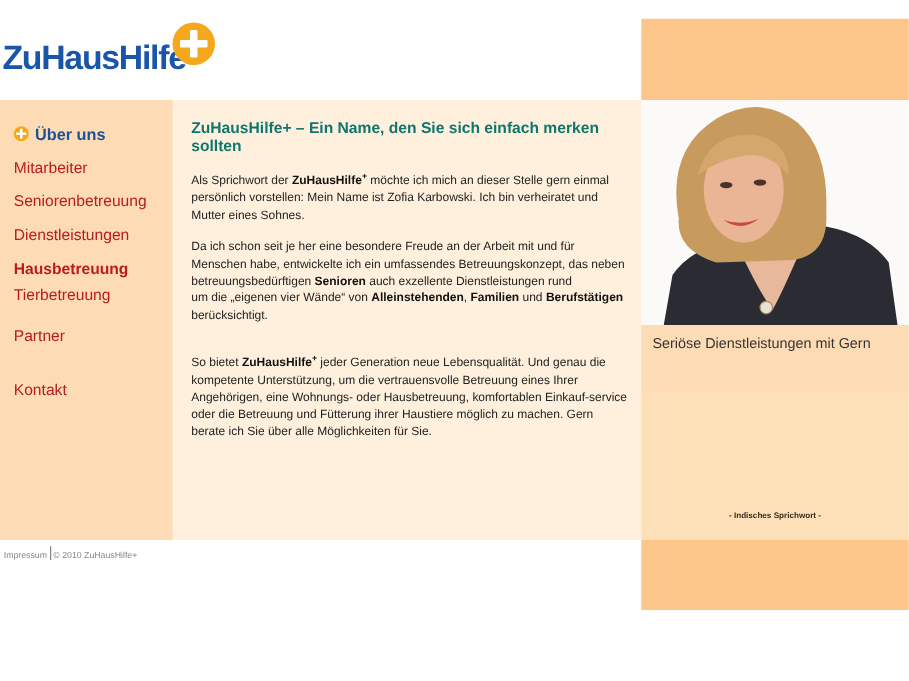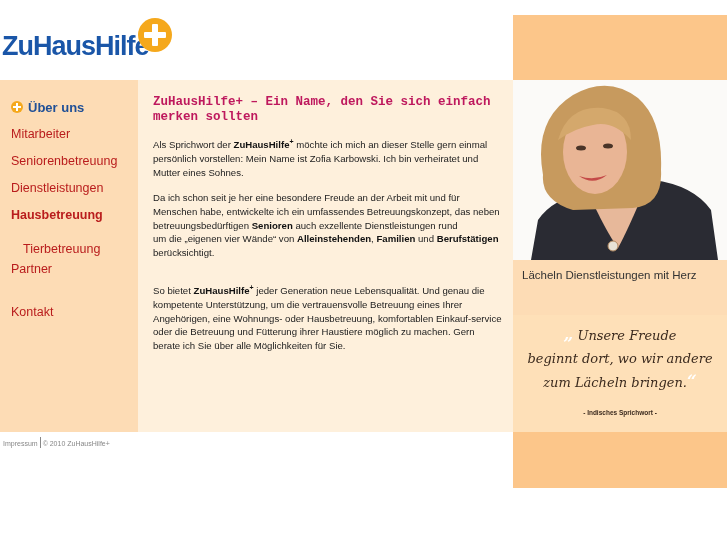--- a/index.html
+++ b/index.html
@@ -18,21 +18,21 @@
     
     #sidebar { left:0; top:80px; width:138px; height:352px; background:#fddcb5;padding-left:24px; }
     .nav-item { position:absolute; left:11px; font-family:"Liberation Sans", sans-serif; font-size:12.5px; color:#b91c1c; white-space:nowrap; cursor:pointer; }
     .nav-item.active { font-weight:bold; font-size:13px; color:#1f4f96; }
     .nav-item .bullet { display:inline-block; width:12px; height:12px; border-radius:50%; background:#f5a81c; position:relative; vertical-align:-1px; margin-right:5px; }
     .nav-item .bullet:before { content:""; position:absolute; left:5px; top:2px; width:2px; height:8px; background:#fff; }
     .nav-item .bullet:after { content:""; position:absolute; left:2px; top:5px; width:8px; height:2px; background:#fff; }
 
     
     #content { left:138px; top:80px; width:375px; height:352px; background:#fef0dc; }
-    #content h1 { position:absolute; left:15px; top:15px; width:340px; margin:0; font-family:Liberation Mono, monospace; font-size:12.5px; line-height:15px; color:#be185d; font-weight:bold; }
+    #content h1 { position:absolute; left:15px; top:15px; width:340px; margin:0; font-family:Liberation Sans, sans-serif; font-size:12.5px; line-height:15px; color:#0f766e; font-weight:bold; }
     .para { position:absolute; left:15px; width:350px; margin:0; font-family:"Liberation Sans", sans-serif; font-size:9.6px; line-height:13.8px; color:#222; }
     .para b { color:#111; }
     .para sup { font-size:7px; line-height:0; }
 
     
     #photo { left:513px; top:80px; width:214px; height:180px; background:#fdfcfa; overflow:hidden; }
     #caption-box { left:513px; top:260px; width:214px; height:55px; background:#fddcb5; }
     #caption { position:absolute; left:9px; top:9px; font-family:"Liberation Sans", sans-serif; font-size:11.5px; color:#333; white-space:nowrap; }
     #quote-box { left:513px; top:315px; width:214px; height:117px; background:#fee0b8; }
     #quote { position:absolute; left:0; top:8px; width:214px; text-align:center; font-family:"DejaVu Serif", serif; font-style:italic; font-size:13px; line-height:23px; color:#3b2a1e; }
@@ -55,21 +55,21 @@
   <span>Persönlich</span><span class="dot"></span><span>Vertrauenswürdig</span><span class="dot"></span><span>Zuverlässig</span>
 </div>
 <div id="top-right-block" class="abs"></div>
 
 <nav id="sidebar" class="abs">
   <a class="nav-item active" style="top:20px;"><span class="bullet"></span><span>Über uns</span></a>
   <a class="nav-item" style="top:47px;"><span>Mitarbeiter</span></a>
   <a class="nav-item" style="top:74px;"><span>Seniorenbetreuung</span></a>
   <a class="nav-item" style="top:101px;"><span>Dienstleistungen</span></a>
   <a class="nav-item" style="top:128px;font-weight:bold;"><span>Hausbetreuung</span></a>
-  <a class="nav-item" style="top:162px;margin-left:12px;"><span>Tierbetreuung</span></a>
+  <a class="nav-item" style="top:149px;"><span>Tierbetreuung</span></a>
   <a class="nav-item" style="top:182px;"><span>Partner</span></a>
   <a class="nav-item" style="top:225px;"><span>Kontakt</span></a>
 </nav>
 
 <main id="content" class="abs">
   <h1>ZuHausHilfe+ – Ein Name, den Sie sich einfach merken sollten</h1>
 
   <p class="para" style="top:58px;"><span>Als Sprichwort der </span><b><span>ZuHausHilfe</span><sup>+</sup></b><span> möchte ich mich an dieser Stelle gern einmal persönlich vorstellen: Mein Name ist Zofia Karbowski. Ich bin verheiratet und Mutter eines Sohnes.</span></p>
 
   <p class="para" style="top:111px;"><span>Da ich schon seit je her eine besondere Freude an der Arbeit mit und für Menschen habe, entwickelte ich ein umfassendes Betreuungskonzept, das neben betreuungsbedürftigen </span><b>Senioren</b><span> auch exzellente Dienstleistungen rund</span><br><span>um die „eigenen vier Wände“ von </span><b>Alleinstehenden</b><span>, </span><b>Familien</b><span> und </span><b>Berufstätigen</b><span> berücksichtigt.</span></p>
@@ -94,29 +94,24 @@
     <ellipse cx="68" cy="68" rx="5" ry="2.5" fill="#4a3428"></ellipse>
     <ellipse cx="95" cy="66" rx="5" ry="2.5" fill="#4a3428"></ellipse>
 
     <path d="M66 96 Q80 106 94 95 Q80 101 66 96 Z" fill="#c44a48"></path>
 
     <circle cx="100" cy="166" r="5" fill="#e8e2d6" stroke="#b08860" stroke-width="1"></circle>
   </svg>
 </div>
 
 <div id="caption-box" class="abs">
-  <span id="caption">Lächeln Dienstleistungen mit Herz</span>
+  <span id="caption">Seriöse Dienstleistungen mit Gern</span>
 </div>
 
 <div id="quote-box" class="abs">
-  <div id="quote">
-    <span class="qm">„</span> <span>Unsere Freude</span><br>
-    <span>beginnt dort, wo wir andere</span><br>
-    <span>zum Lächeln bringen.</span><span class="qm">“</span>
-  </div>
   <div id="quote-src">- Indisches Sprichwort -</div>
 </div>
 
 <div id="bottom-right-block" class="abs"></div>
 
 <div id="footer" class="abs">
   <a>Impressum</a><span class="sep"></span><span>© 2010  ZuHausHilfe+</span>
 </div>
 
 </body></html>

